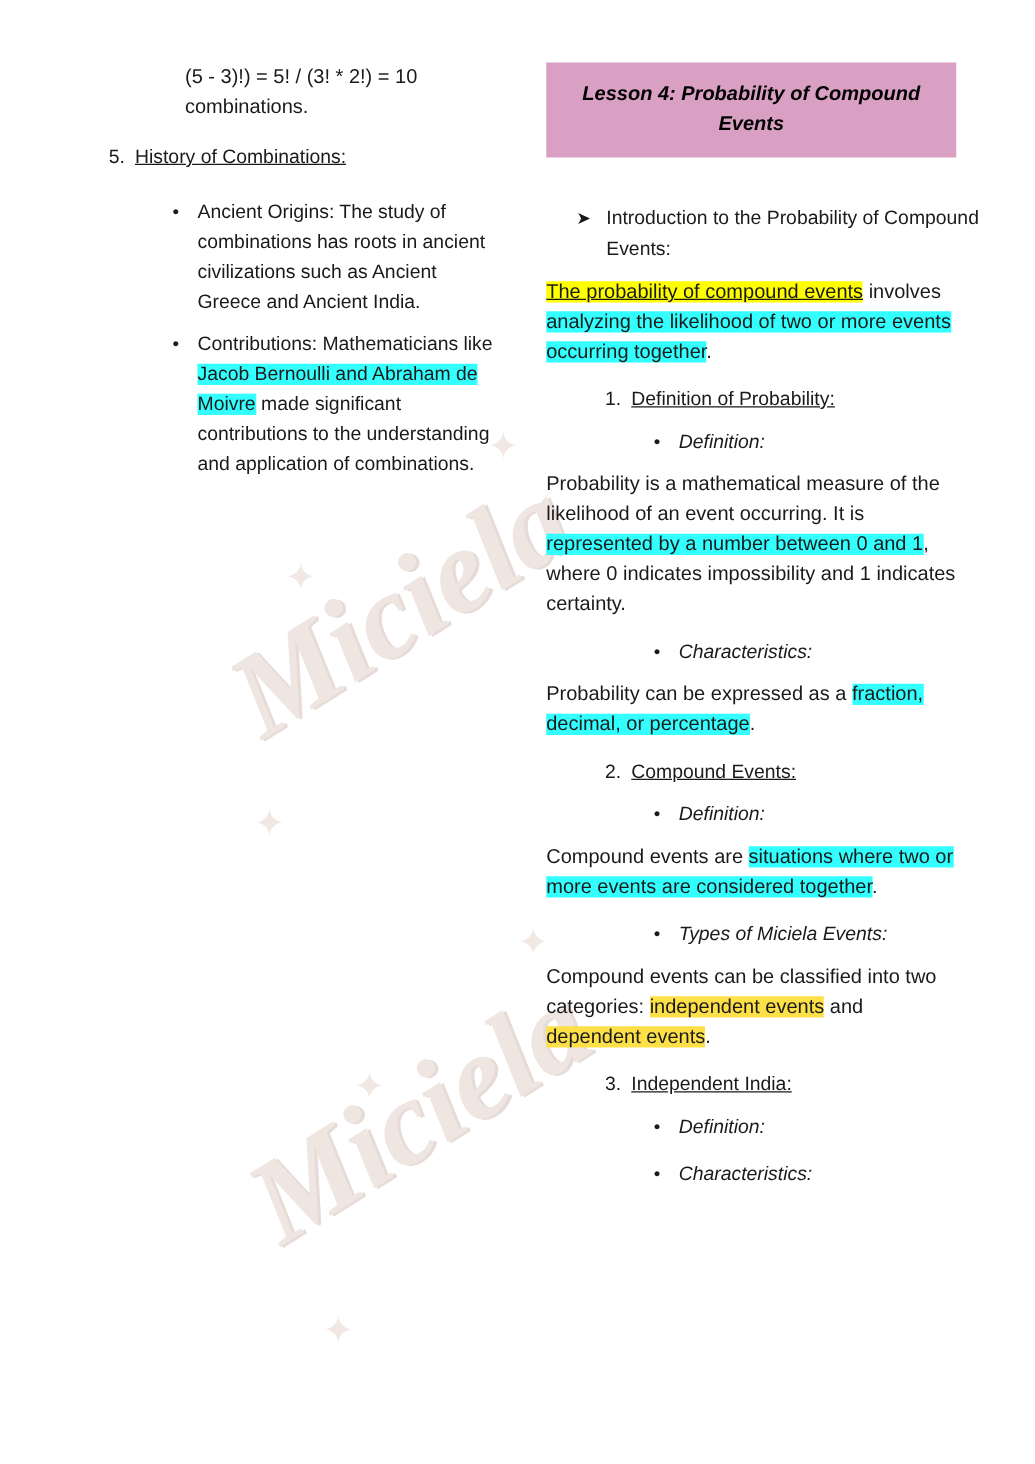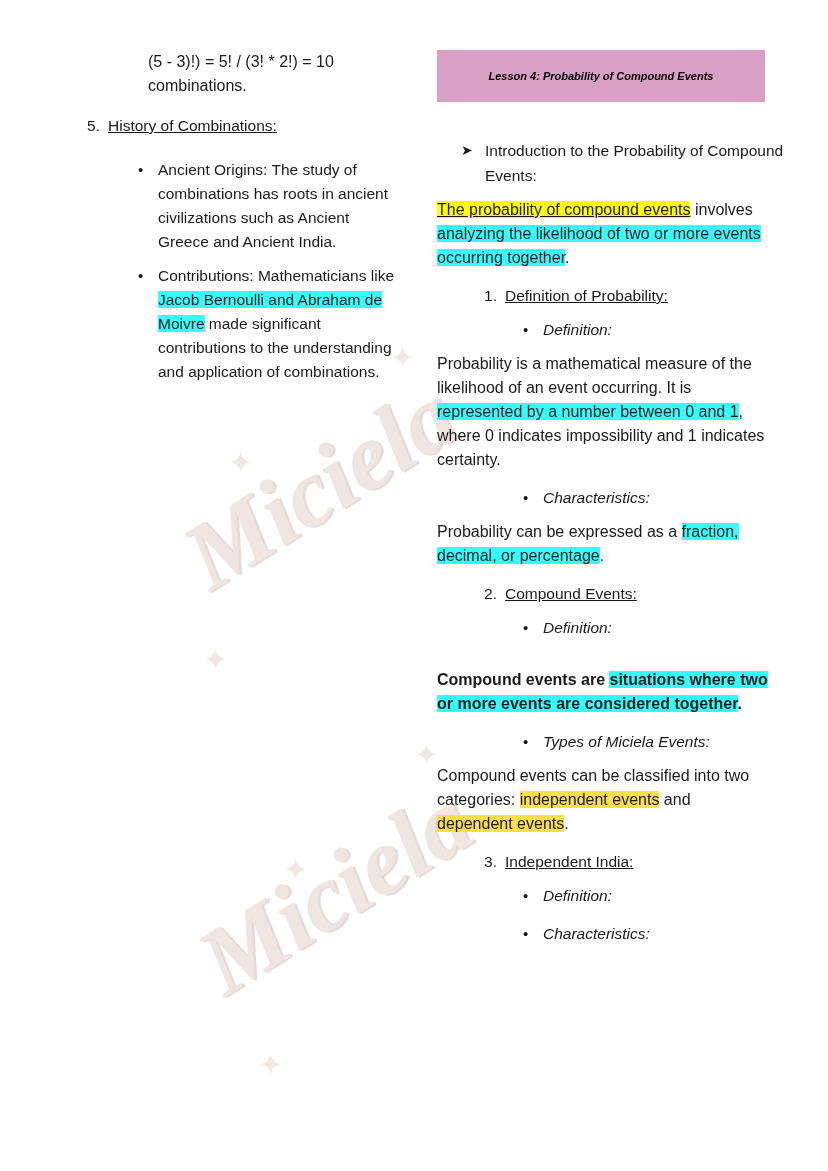--- a/index.html
+++ b/index.html
@@ -127,21 +127,21 @@
   .hl-yellow { background: #ffff00; text-decoration: underline; }
   .hl-cyan   { background: #33ffff; }
   .hl-green  { background: #fde047; }
 
   
   .lesson-box {
     background: #d9a0c4;
     color: #000;
     font-weight: bold;
     font-style: italic;
-    font-size: 11px;
+    font-size: 16px;
     line-height: 24px;
     text-align: center;
     padding: 14px 18px;
     width: 328px;
     box-sizing: border-box;
     margin-bottom: 36px;
   }
 </style>
 </head>
 <body>
@@ -215,21 +215,21 @@
     <div class="numitem indent1" style="margin-top:14px;">
       <span class="num">2.</span>
       <span class="u">Compound Events:</span>
     </div>
 
     <div class="bullet indent3" style="margin-top:10px;">
       <span class="dot">•</span>
       <span class="ital">Definition:</span>
     </div>
 
-    <p class="para" style="width:342px; margin-top:28px;font-weight:bold;"><span>Compound events are </span><span class="hl-cyan">situations where two or more events are considered together</span><span>.</span></p>
+    <p class="para" style="width:342px; margin-top:10px;"><span>Compound events are </span><span class="hl-cyan">situations where two or more events are considered together</span><span>.</span></p>
 
     <div class="bullet indent3" style="margin-top:14px;">
       <span class="dot">•</span>
       <span class="ital">Types of Miciela Events:</span>
     </div>
 
     <p class="para" style="width:330px; margin-top:10px;"><span>Compound events can be classified into two categories: </span><span class="hl-green">independent events</span><span> and </span><span class="hl-green">dependent events</span><span>.</span></p>
 
     <div class="numitem indent1" style="margin-top:14px;">
       <span class="num">3.</span>

